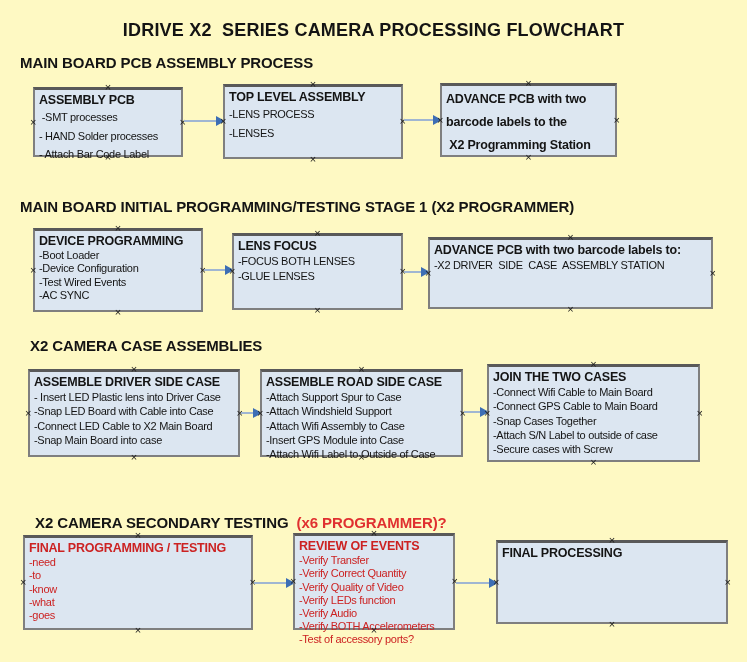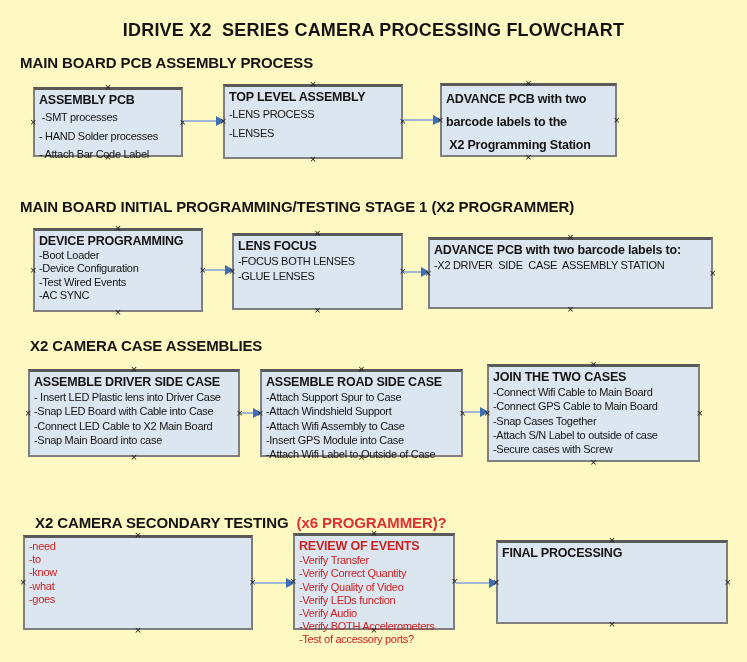--- a/index.html
+++ b/index.html
@@ -175,20 +175,21 @@
       </div>
   <span class="handle h-t">×</span>
       <span class="handle h-b">×</span>
       <span class="handle h-l">×</span>
       <span class="handle h-r">×</span>
     </div>
 
   <div class="heading" style="left:35px; top:490px;margin-top:24px;"><span>X2 CAMERA SECONDARY TESTING  </span><span class="red-part">(x6 PROGRAMMER)?</span></div>
 
   <div class="pbox red" style="left:23px; top:535px; width:230px; height:95px;">
+    <div class="btitle">FINAL PROGRAMMING / TESTING</div>
     <div class="bitems">
         <div class="bitem">-need</div>
         <div class="bitem">-to</div>
         <div class="bitem">-know</div>
         <div class="bitem">-what</div>
         <div class="bitem">-goes</div>
       </div>
   <span class="handle h-t">×</span>
       <span class="handle h-b">×</span>
       <span class="handle h-l">×</span>

